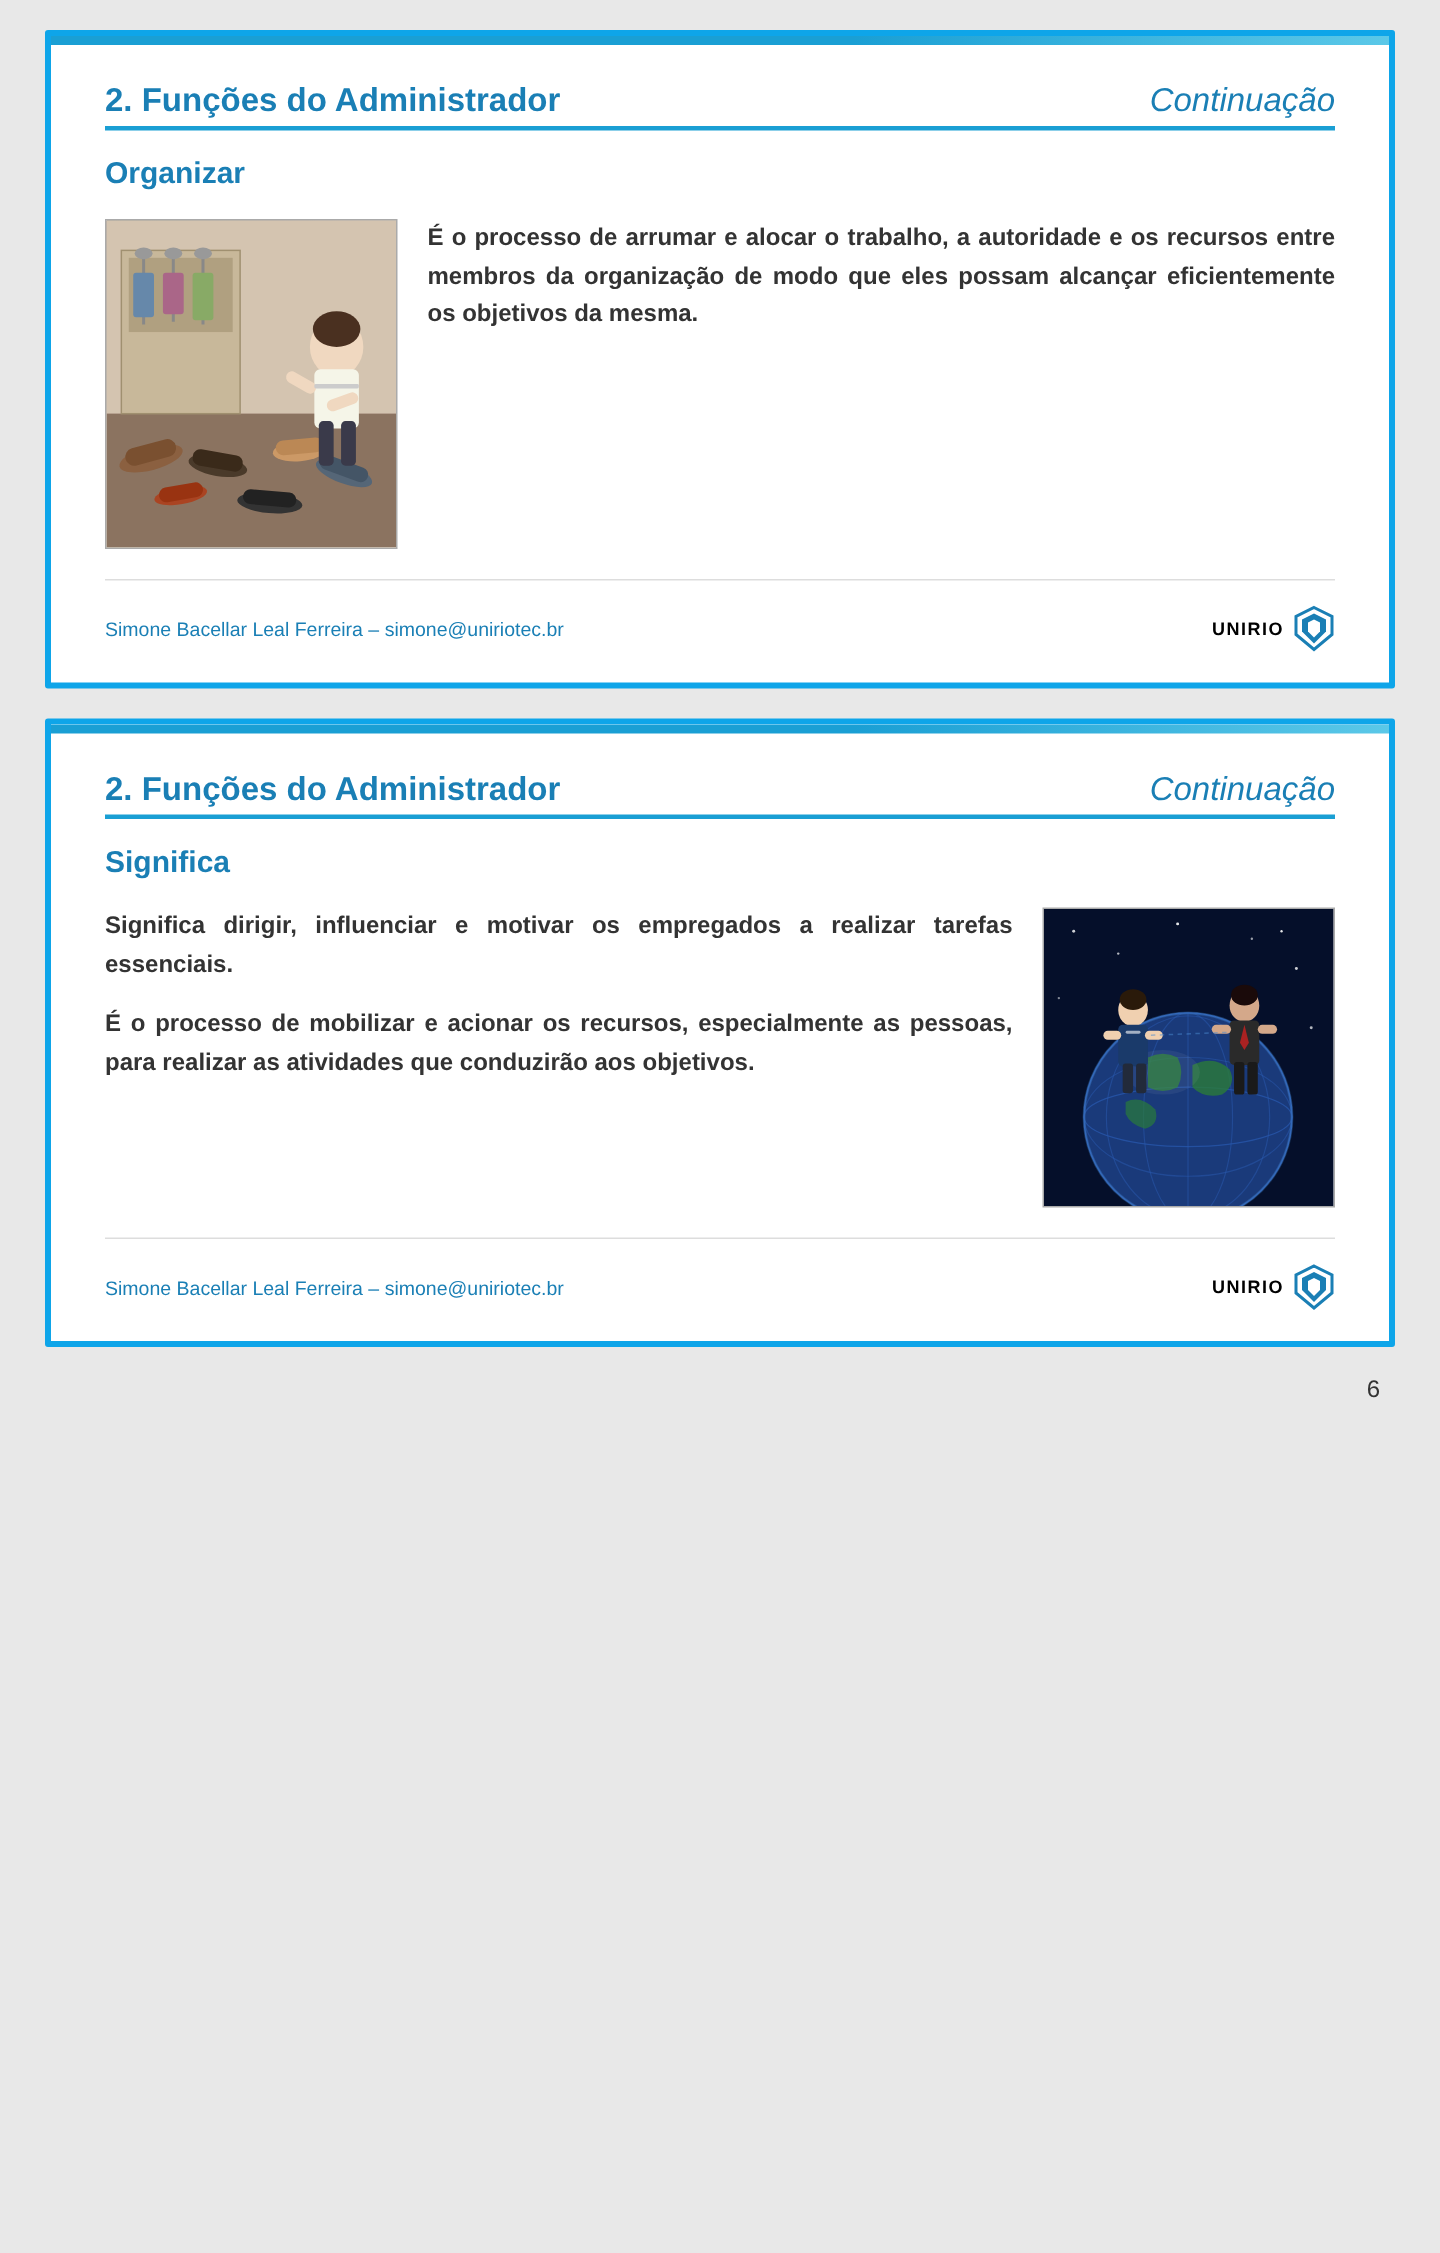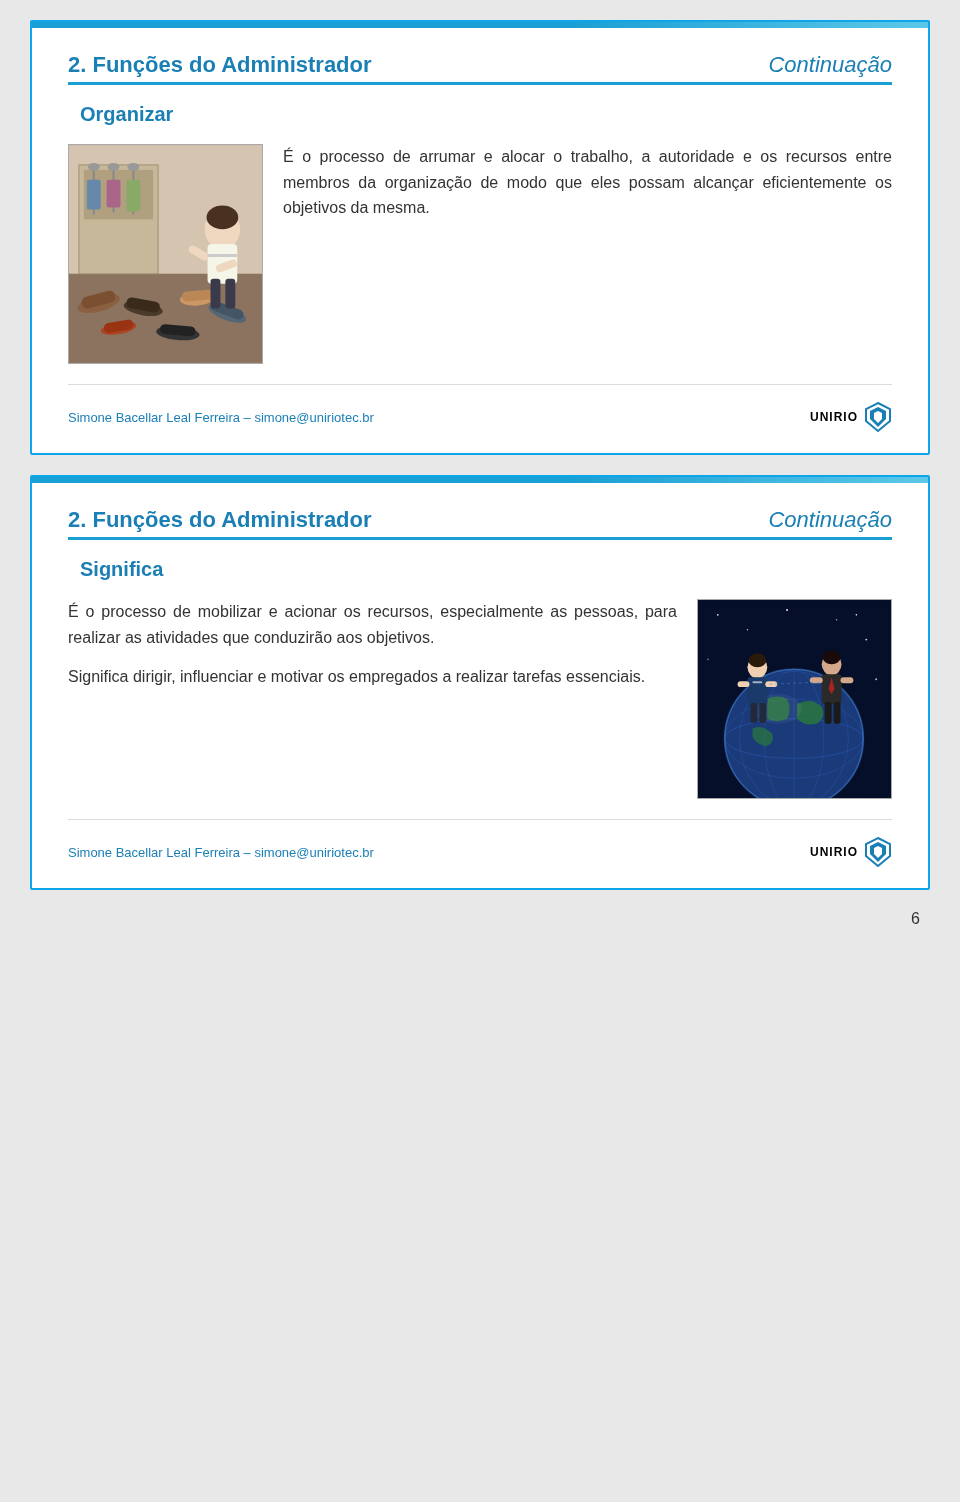--- a/index.html
+++ b/index.html
@@ -11,21 +11,21 @@
       display: flex;
       flex-direction: column;
       align-items: center;
       padding: 20px 30px;
       gap: 20px;
     }
 
     .slide {
       background: #fff;
       width: 100%;
-      border: 2px solid #0ea5e9;
+      border: 4px solid #0ea5e9;
       border-radius: 2px;
       position: relative;
       padding: 0;
       overflow: hidden;
     }
 
     .slide-top-border {
       height: 6px;
       background: linear-gradient(to right, #1a9fd4 60%, #5bc8e8 100%);
       width: 100%;
@@ -61,21 +61,20 @@
       color: #1a7fb5;
       font-style: italic;
       text-align: right;
     }
 
     .slide-subtitle {
       font-size: 20px;
       font-weight: bold;
       color: #1a7fb5;
       margin-bottom: 18px;
-      margin-left: 12px;
     }
 
     .slide-body {
       display: flex;
       gap: 20px;
       align-items: flex-start;
     }
 
     .slide-image {
       flex-shrink: 0;
@@ -113,20 +112,21 @@
     .slide-text {
       flex: 1;
       font-size: 16px;
       color: #333;
       line-height: 1.6;
     }
 
     .slide-text p {
       margin-bottom: 14px;
       text-align: justify;
+      font-weight: bold;
     }
 
     .slide-footer {
       display: flex;
       justify-content: space-between;
       align-items: center;
       margin-top: 20px;
       padding-top: 16px;
       border-top: 1px solid #ddd;
     }
@@ -251,22 +251,22 @@
   <div class="slide-content">
     <div class="slide-header">
       <span class="slide-title">2. Funções do Administrador</span>
       <span class="continuacao">Continuação</span>
     </div>
     <div class="slide-title-underline"></div>
     <div class="slide-subtitle">Significa</div>
 
     <div class="slide-body">
       <div class="slide-text">
+        <p>Significa dirigir, influenciar e motivar os empregados a realizar tarefas essenciais.</p>
         <p>É o processo de mobilizar e acionar os recursos, especialmente as pessoas, para realizar as atividades que conduzirão aos objetivos.</p>
-        <p>Significa dirigir, influenciar e motivar os empregados a realizar tarefas essenciais.</p>
       </div>
 
       <div class="slide-image">
         <div class="image-placeholder image-business">
           <svg class="img-svg" viewBox="0 0 195 200" xmlns="http://www.w3.org/2000/svg">
 
             <rect width="195" height="200" fill="#050f2a"></rect>
 
             <circle cx="20" cy="15" r="1" fill="white" opacity="0.8"></circle>
             <circle cx="50" cy="30" r="0.8" fill="white" opacity="0.7"></circle>

